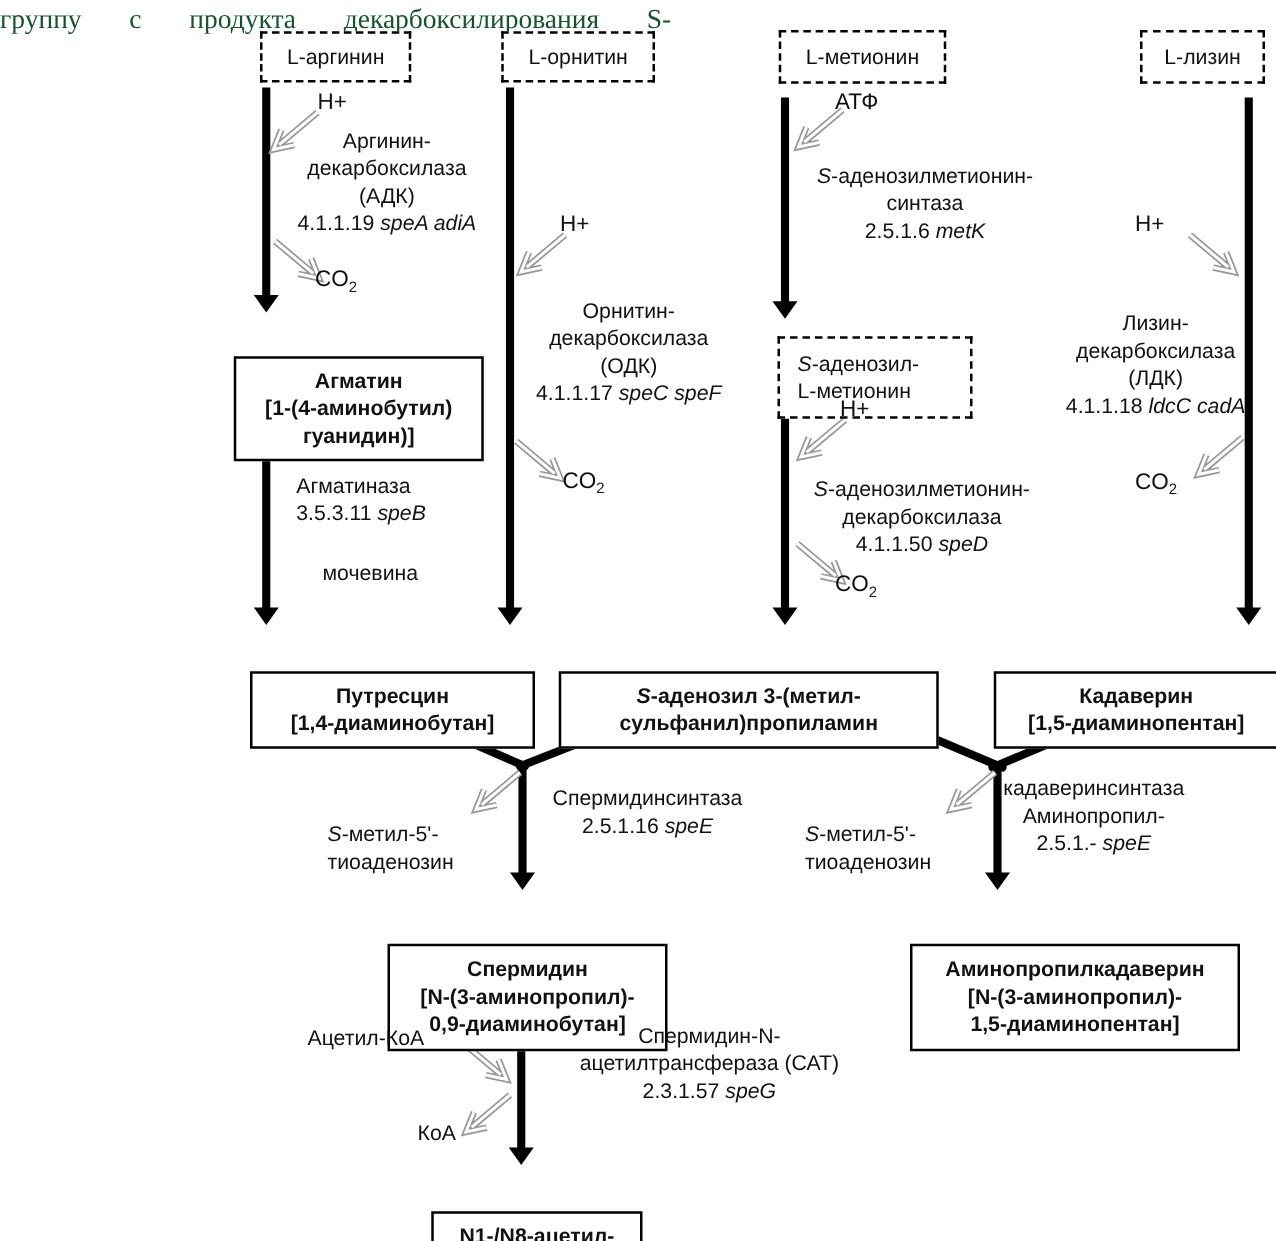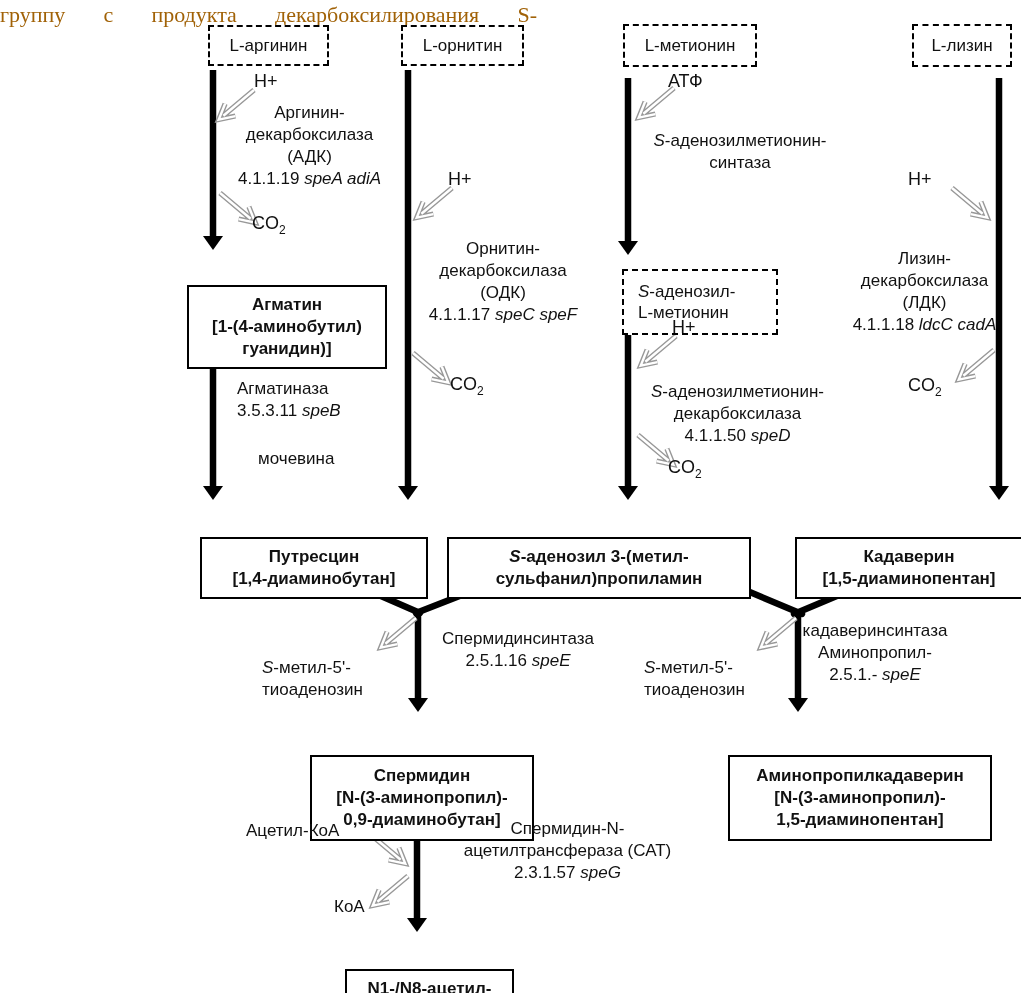--- a/index.html
+++ b/index.html
@@ -1,19 +1,19 @@
 <!DOCTYPE html>
 <html><head>
 <meta charset="utf-8">
 <style>
   html,body{margin:0;padding:0;background:#fff;}
   .canvas{position:relative;width:1021px;height:993px;background:#fff;overflow:hidden;
           font-family:"Liberation Sans",sans-serif;color:#111;}
   .hdr{position:absolute;left:0;top:2px;width:537px;display:flex;justify-content:space-between;
-       font-family:"Liberation Serif",serif;font-size:22px;color:#a16207;}
+       font-family:"Liberation Serif",serif;font-size:22px;color:#14532d;}
   svg.layer{position:absolute;left:0;top:0;}
   .thick line{stroke:#000;stroke-width:6.5;}
   .thick polygon{fill:#000;stroke:none;}
   .diag{stroke:#000;stroke-width:6.5;stroke-linecap:round;}
   .hout{fill:none;stroke:#989898;stroke-width:5.2;}
   .hin{fill:none;stroke:#fff;stroke-width:2.4;}
   .box{position:absolute;border:2px solid #000;background:#fff;display:flex;flex-direction:column;
        justify-content:center;align-items:center;text-align:center;font-weight:700;font-size:17px;line-height:22px;margin-top:37px;}
   .dash{position:absolute;border:2px dashed #000;background:#fff;display:flex;flex-direction:column;
         justify-content:center;align-items:center;text-align:center;font-weight:400;font-size:17px;line-height:21px;}
@@ -191,20 +191,21 @@
   <div class="lbl enz" style="left:413px;top:238px;width:180px">
     <div>Орнитин-</div>
     <div>декарбоксилаза</div>
     <div>(ОДК)</div>
     <div><span>4.1.1.17</span> <i>speC speF</i></div>
   </div>
 
   <div class="lbl enz" style="left:630px;top:130px;width:220px">
     <div><i>S</i><span>-аденозилметионин-</span></div>
     <div>синтаза</div>
+    <div><span>2.5.1.6</span> <i>metK</i></div>
   </div>
 
   <div class="lbl enz" style="left:630px;top:381px;width:215px">
     <div><i>S</i><span>-аденозилметионин-</span></div>
     <div>декарбоксилаза</div>
     <div><span>4.1.1.50</span> <i>speD</i></div>
   </div>
 
   <div class="lbl enz" style="left:832px;top:248px;width:185px">
     <div>Лизин-</div>

